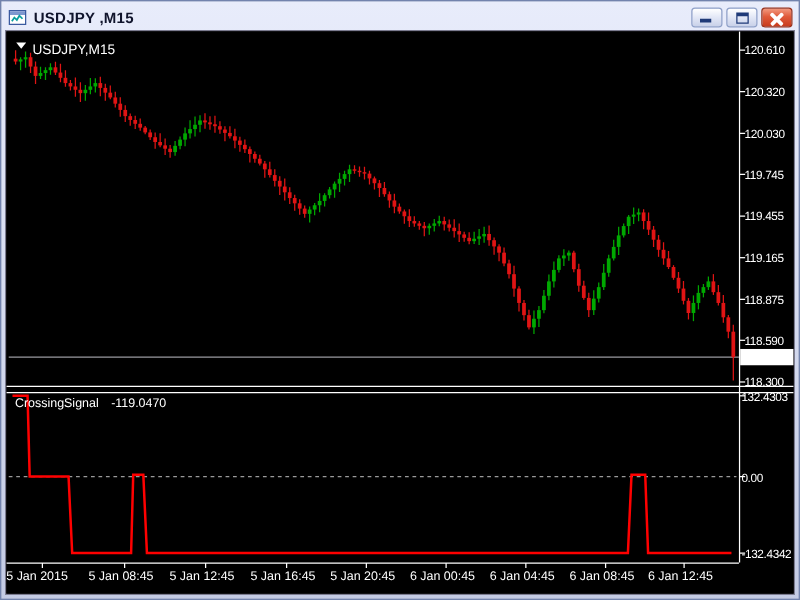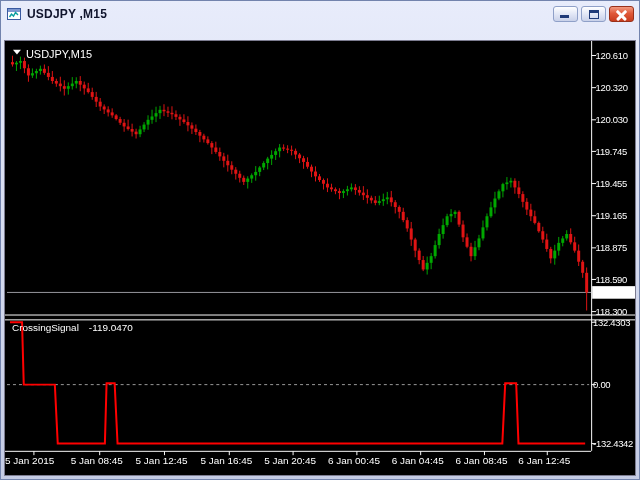--- a/index.html
+++ b/index.html
@@ -1,19 +1,19 @@
 <!DOCTYPE html>
 <html><head>
 <meta charset="utf-8">
 <style>
   html,body{margin:0;padding:0;}
   body{width:640px;height:480px;overflow:hidden;background:#9aa2bd;font-family:"Liberation Sans",sans-serif;}
   .window{width:640px;height:480px;box-sizing:border-box;background:linear-gradient(180deg,#e8ecfb,#c4cbe4);
           border:1px solid #7283ad;padding:2px 3px 3px;display:flex;flex-direction:column;}
-  .titlebar{height:21px;display:flex;align-items:center;gap:4px;padding:0 1px 16px 2px;flex:0 0 auto;text-align:right;}
+  .titlebar{height:21px;display:flex;align-items:center;gap:4px;padding:0 1px 0 2px;flex:0 0 auto;text-align:right;}
   .app-icon{width:17px;height:16px;display:inline-block;}
   .title{font-size:12px;font-weight:bold;color:#10142c;letter-spacing:.2px;white-space:pre;}
   .winbtns{margin-left:auto;display:flex;gap:3px;padding-right:1px;}
   .wbtn{width:25px;height:16px;border-radius:3px;position:relative;padding:0;cursor:default;}
   .wbtn.standard{background:linear-gradient(180deg,#ffffff,#e2e7f6 50%,#c9d1e9);border:1px solid #8fa0c8;}
   .wbtn.close{background:linear-gradient(180deg,#f2997f,#e05a3a 45%,#c83c1e);border:1px solid #99301a;}
   .glyph-min{position:absolute;left:6px;bottom:3px;width:9px;height:3px;background:#1f3a78;}
   .glyph-max{position:absolute;left:7px;top:3px;width:10px;height:9px;border:1px solid #1f3a78;border-top-width:3px;box-sizing:border-box;}
   .glyph-x1,.glyph-x2{position:absolute;left:5px;top:7px;width:13px;height:2.5px;background:#fff;border-radius:1px;}
   .glyph-x1{transform:rotate(45deg);} .glyph-x2{transform:rotate(-45deg);}

